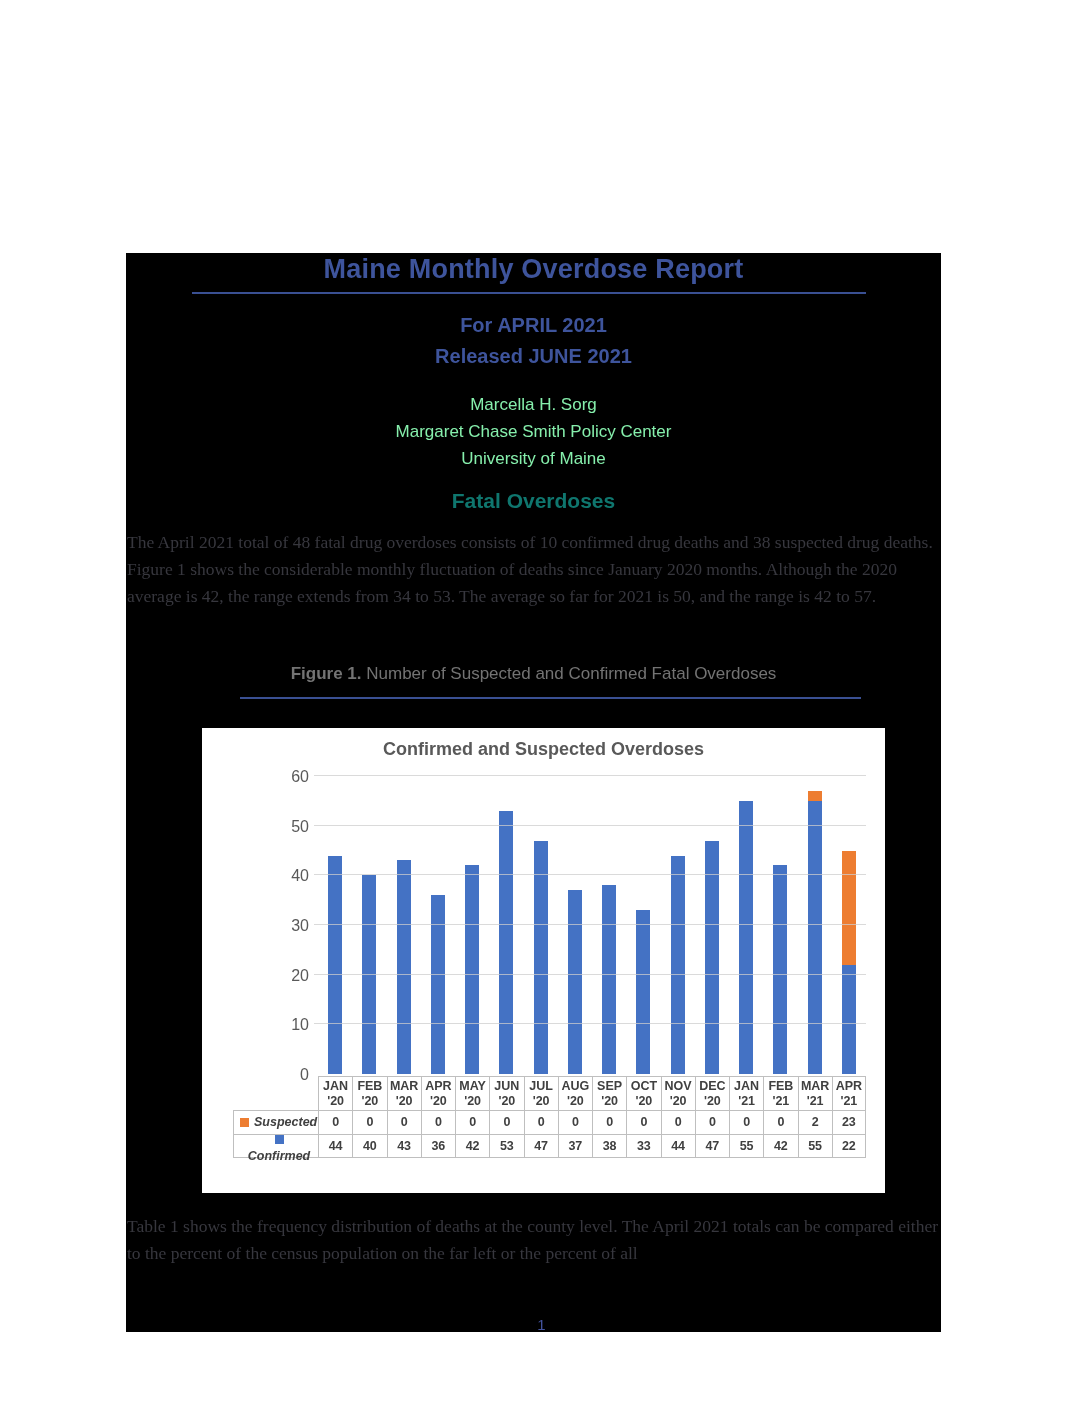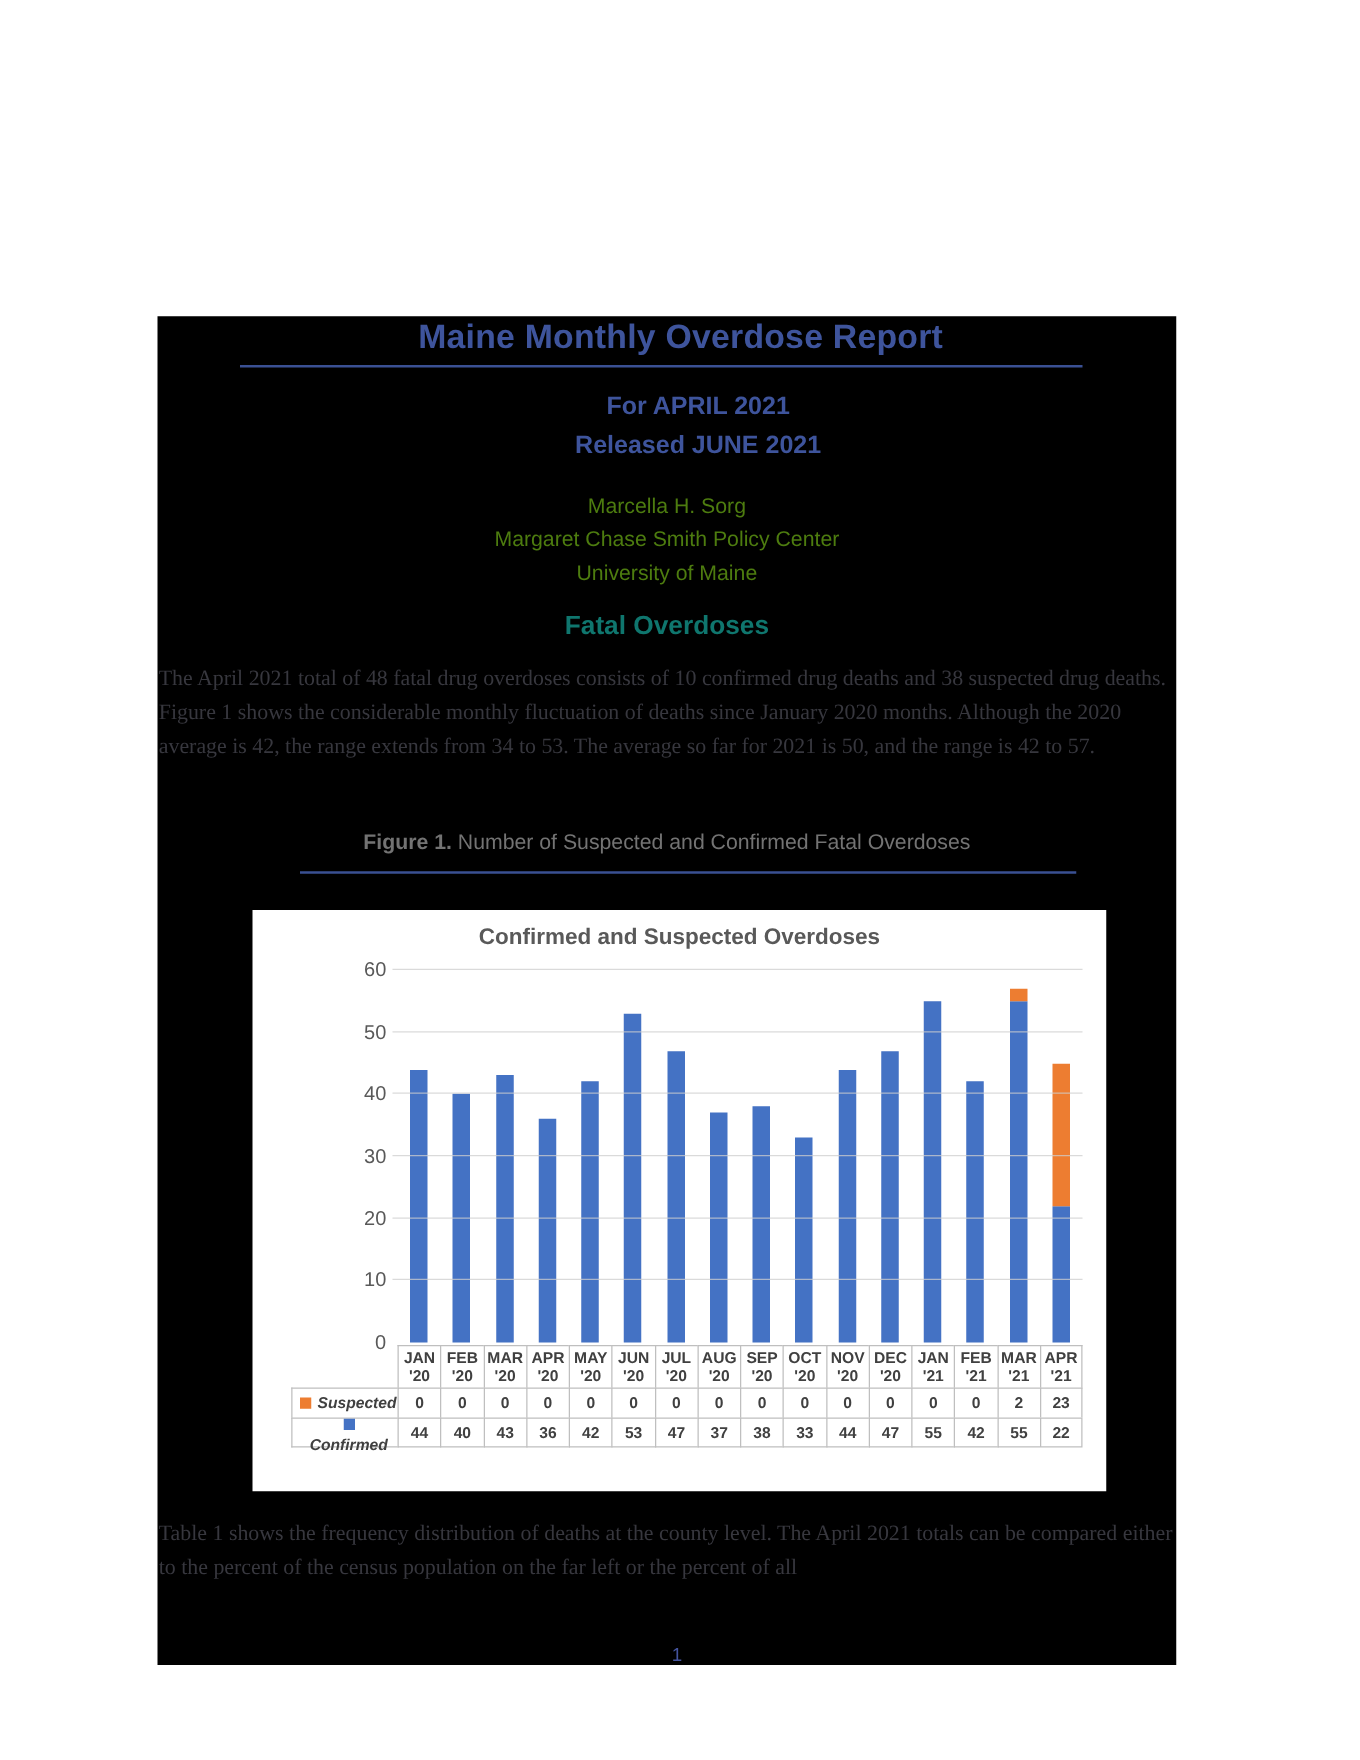--- a/index.html
+++ b/index.html
@@ -1,29 +1,29 @@
 <!DOCTYPE html>
 <html><head>
 <meta charset="utf-8">
 <style>
   html,body{margin:0;padding:0;background:#ffffff;}
   .canvas{position:relative;width:1088px;height:1408px;background:#ffffff;overflow:hidden;
           font-family:"Liberation Sans",sans-serif;}
   .page{position:absolute;left:126px;top:253px;width:815px;height:1079px;background:#000000;overflow:hidden;}
 
   .doc-title{position:absolute;top:1px;left:0;width:100%;text-align:center;margin:0;
-             color:#3E549C;font-size:27px;font-weight:bold;letter-spacing:.2px;padding-left:11px;}
+             color:#3E549C;font-size:27px;font-weight:bold;letter-spacing:.2px;}
   .rule{position:absolute;height:0;border-top:2px solid #3A5093;}
   .rule-title{top:39px;left:66px;width:674px;}
   .subtitle{position:absolute;left:0;width:100%;text-align:center;color:#3E549C;
-            font-size:20px;font-weight:bold;padding-left:25px;}
+            font-size:20px;font-weight:bold;}
   .sub1{top:61px;}
   .sub2{top:92px;}
   .authors{position:absolute;top:138px;left:0;width:100%;text-align:center;
-           color:#4d7c0f;font-size:17px;line-height:27px;}
+           color:#86efac;font-size:17px;line-height:27px;}
   .section-heading{position:absolute;top:236px;left:0;width:100%;text-align:center;margin:0;
                    color:#0f766e;font-size:21px;font-weight:bold;}
   .body-text{position:absolute;left:0;margin:0;padding-left:1px;width:812px;
              font-family:"Liberation Serif",serif;color:#37373E;
              font-size:17.5px;line-height:27px;}
   .p1{top:276px;}
   .p2{top:960px;}
   .figure-caption{position:absolute;top:411px;left:0;width:100%;text-align:center;
                   color:#737373;font-size:17px;}
   .figure-caption .bold{font-weight:bold;}

